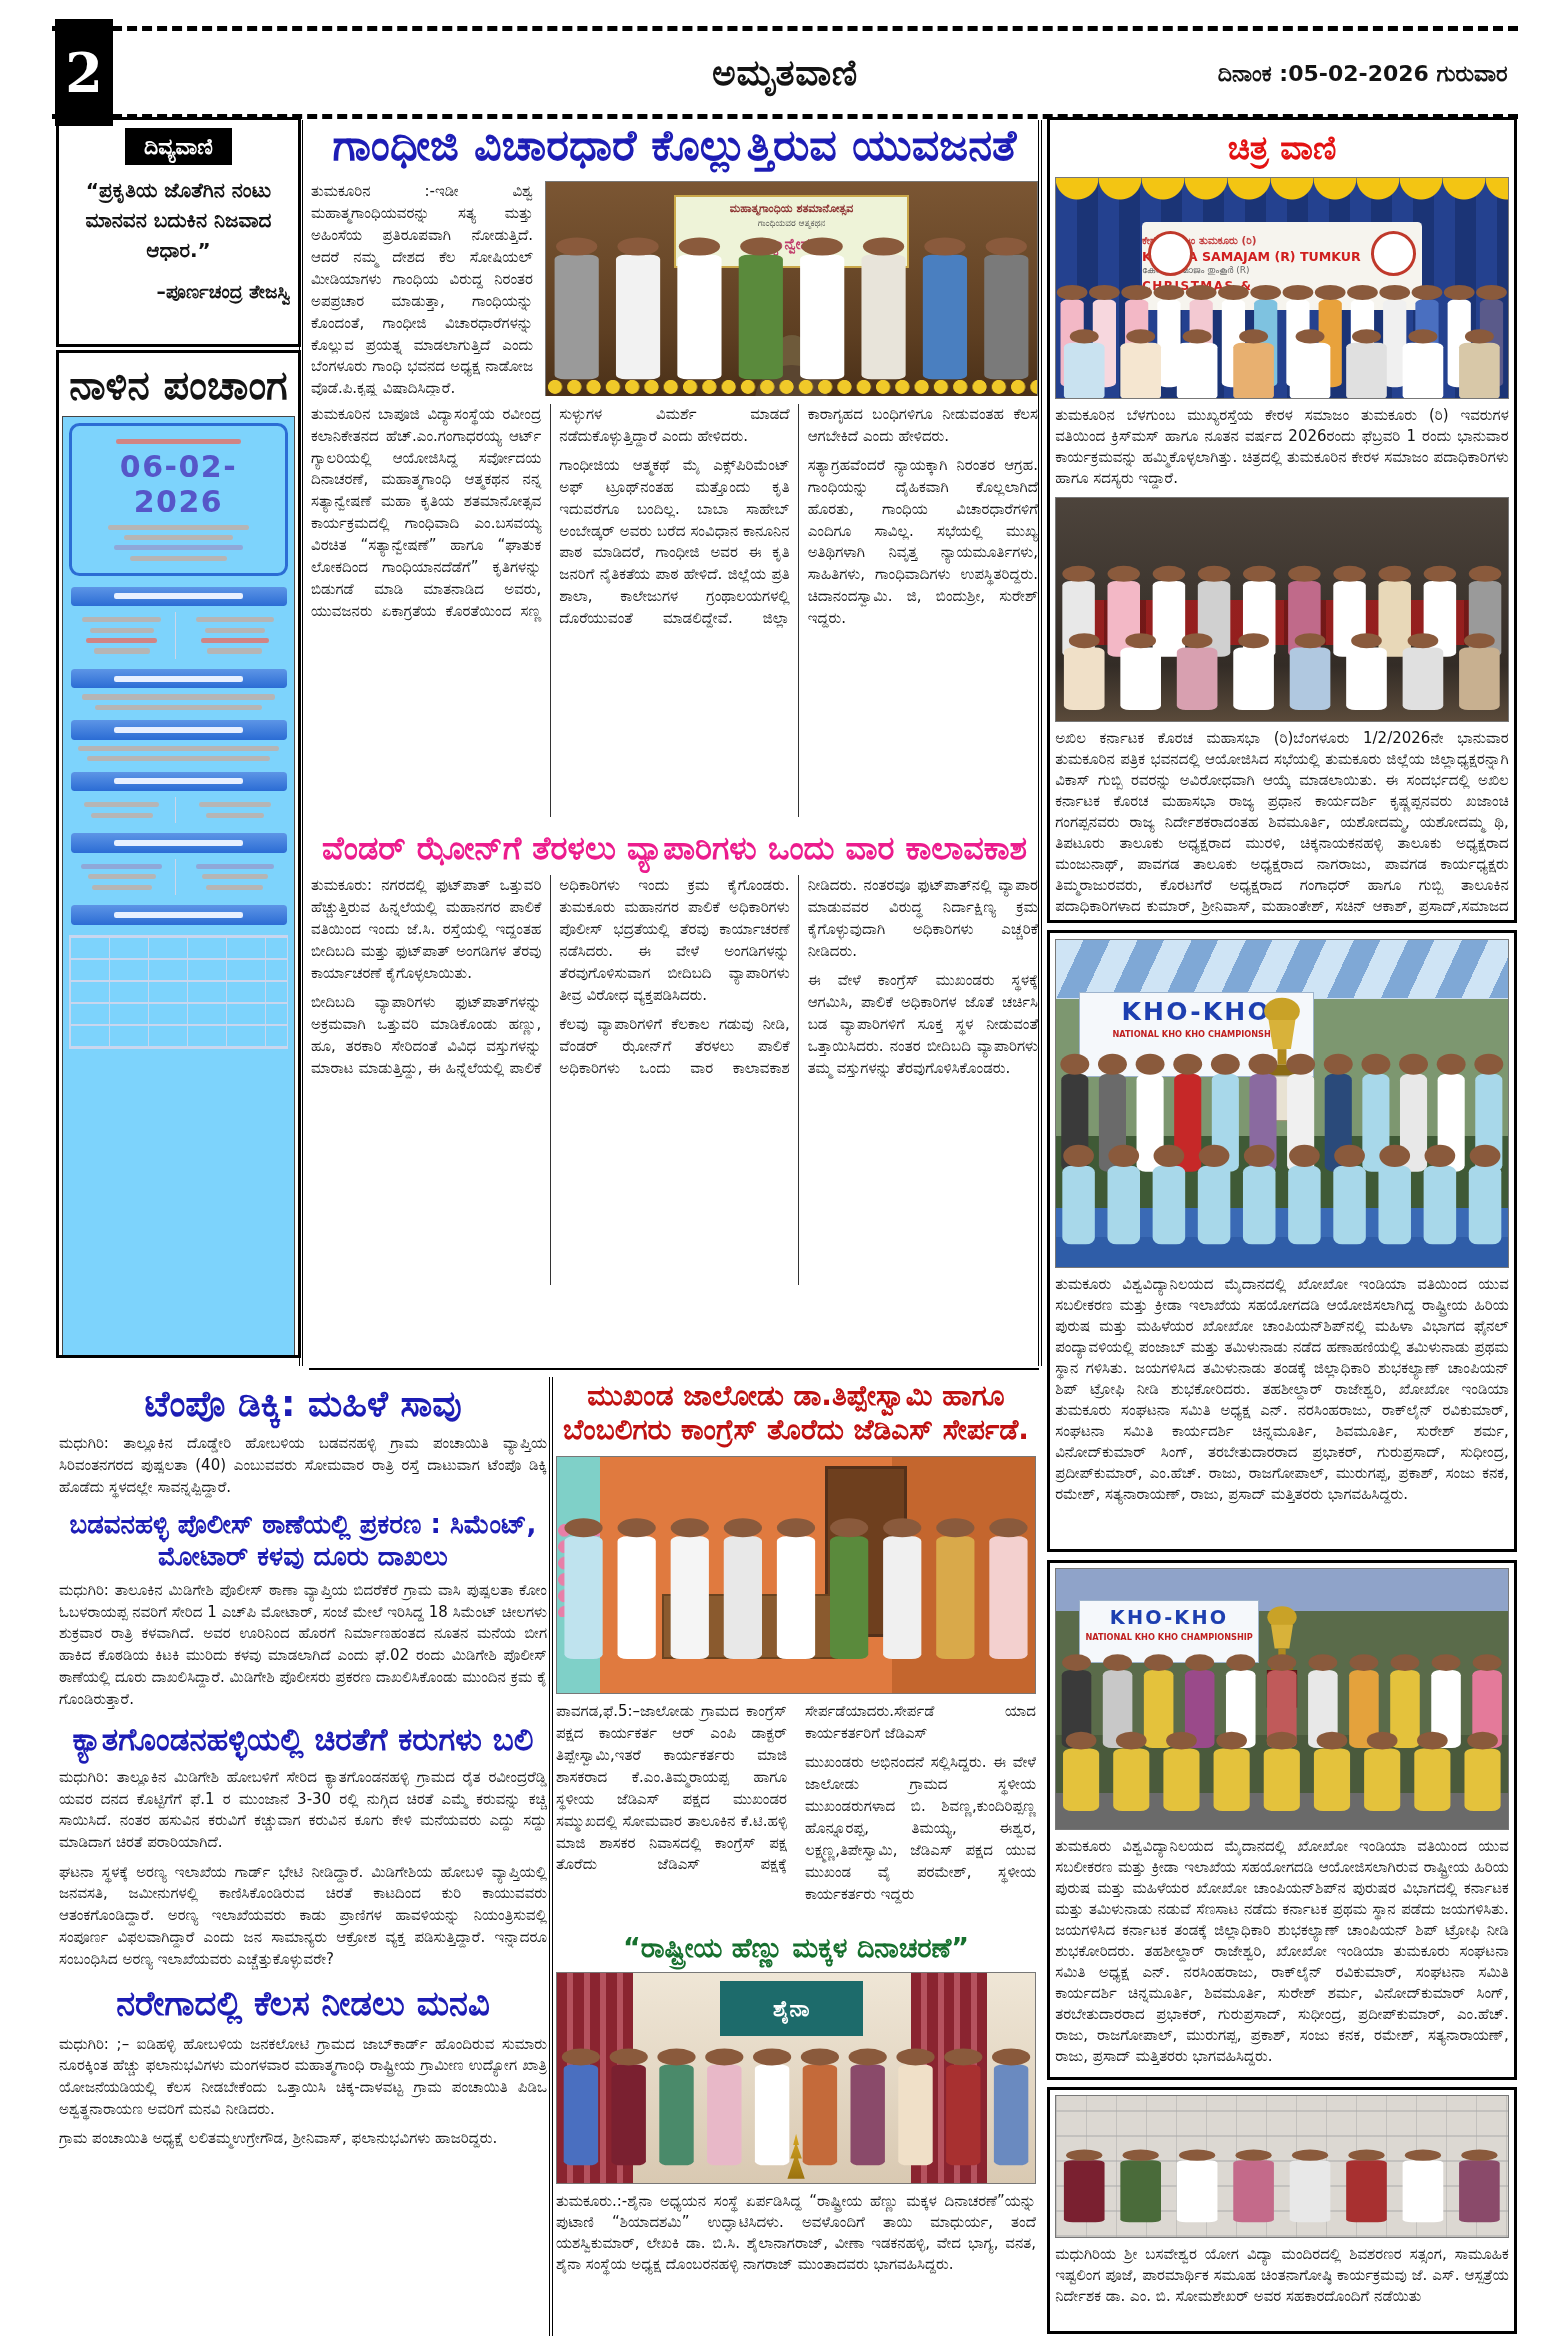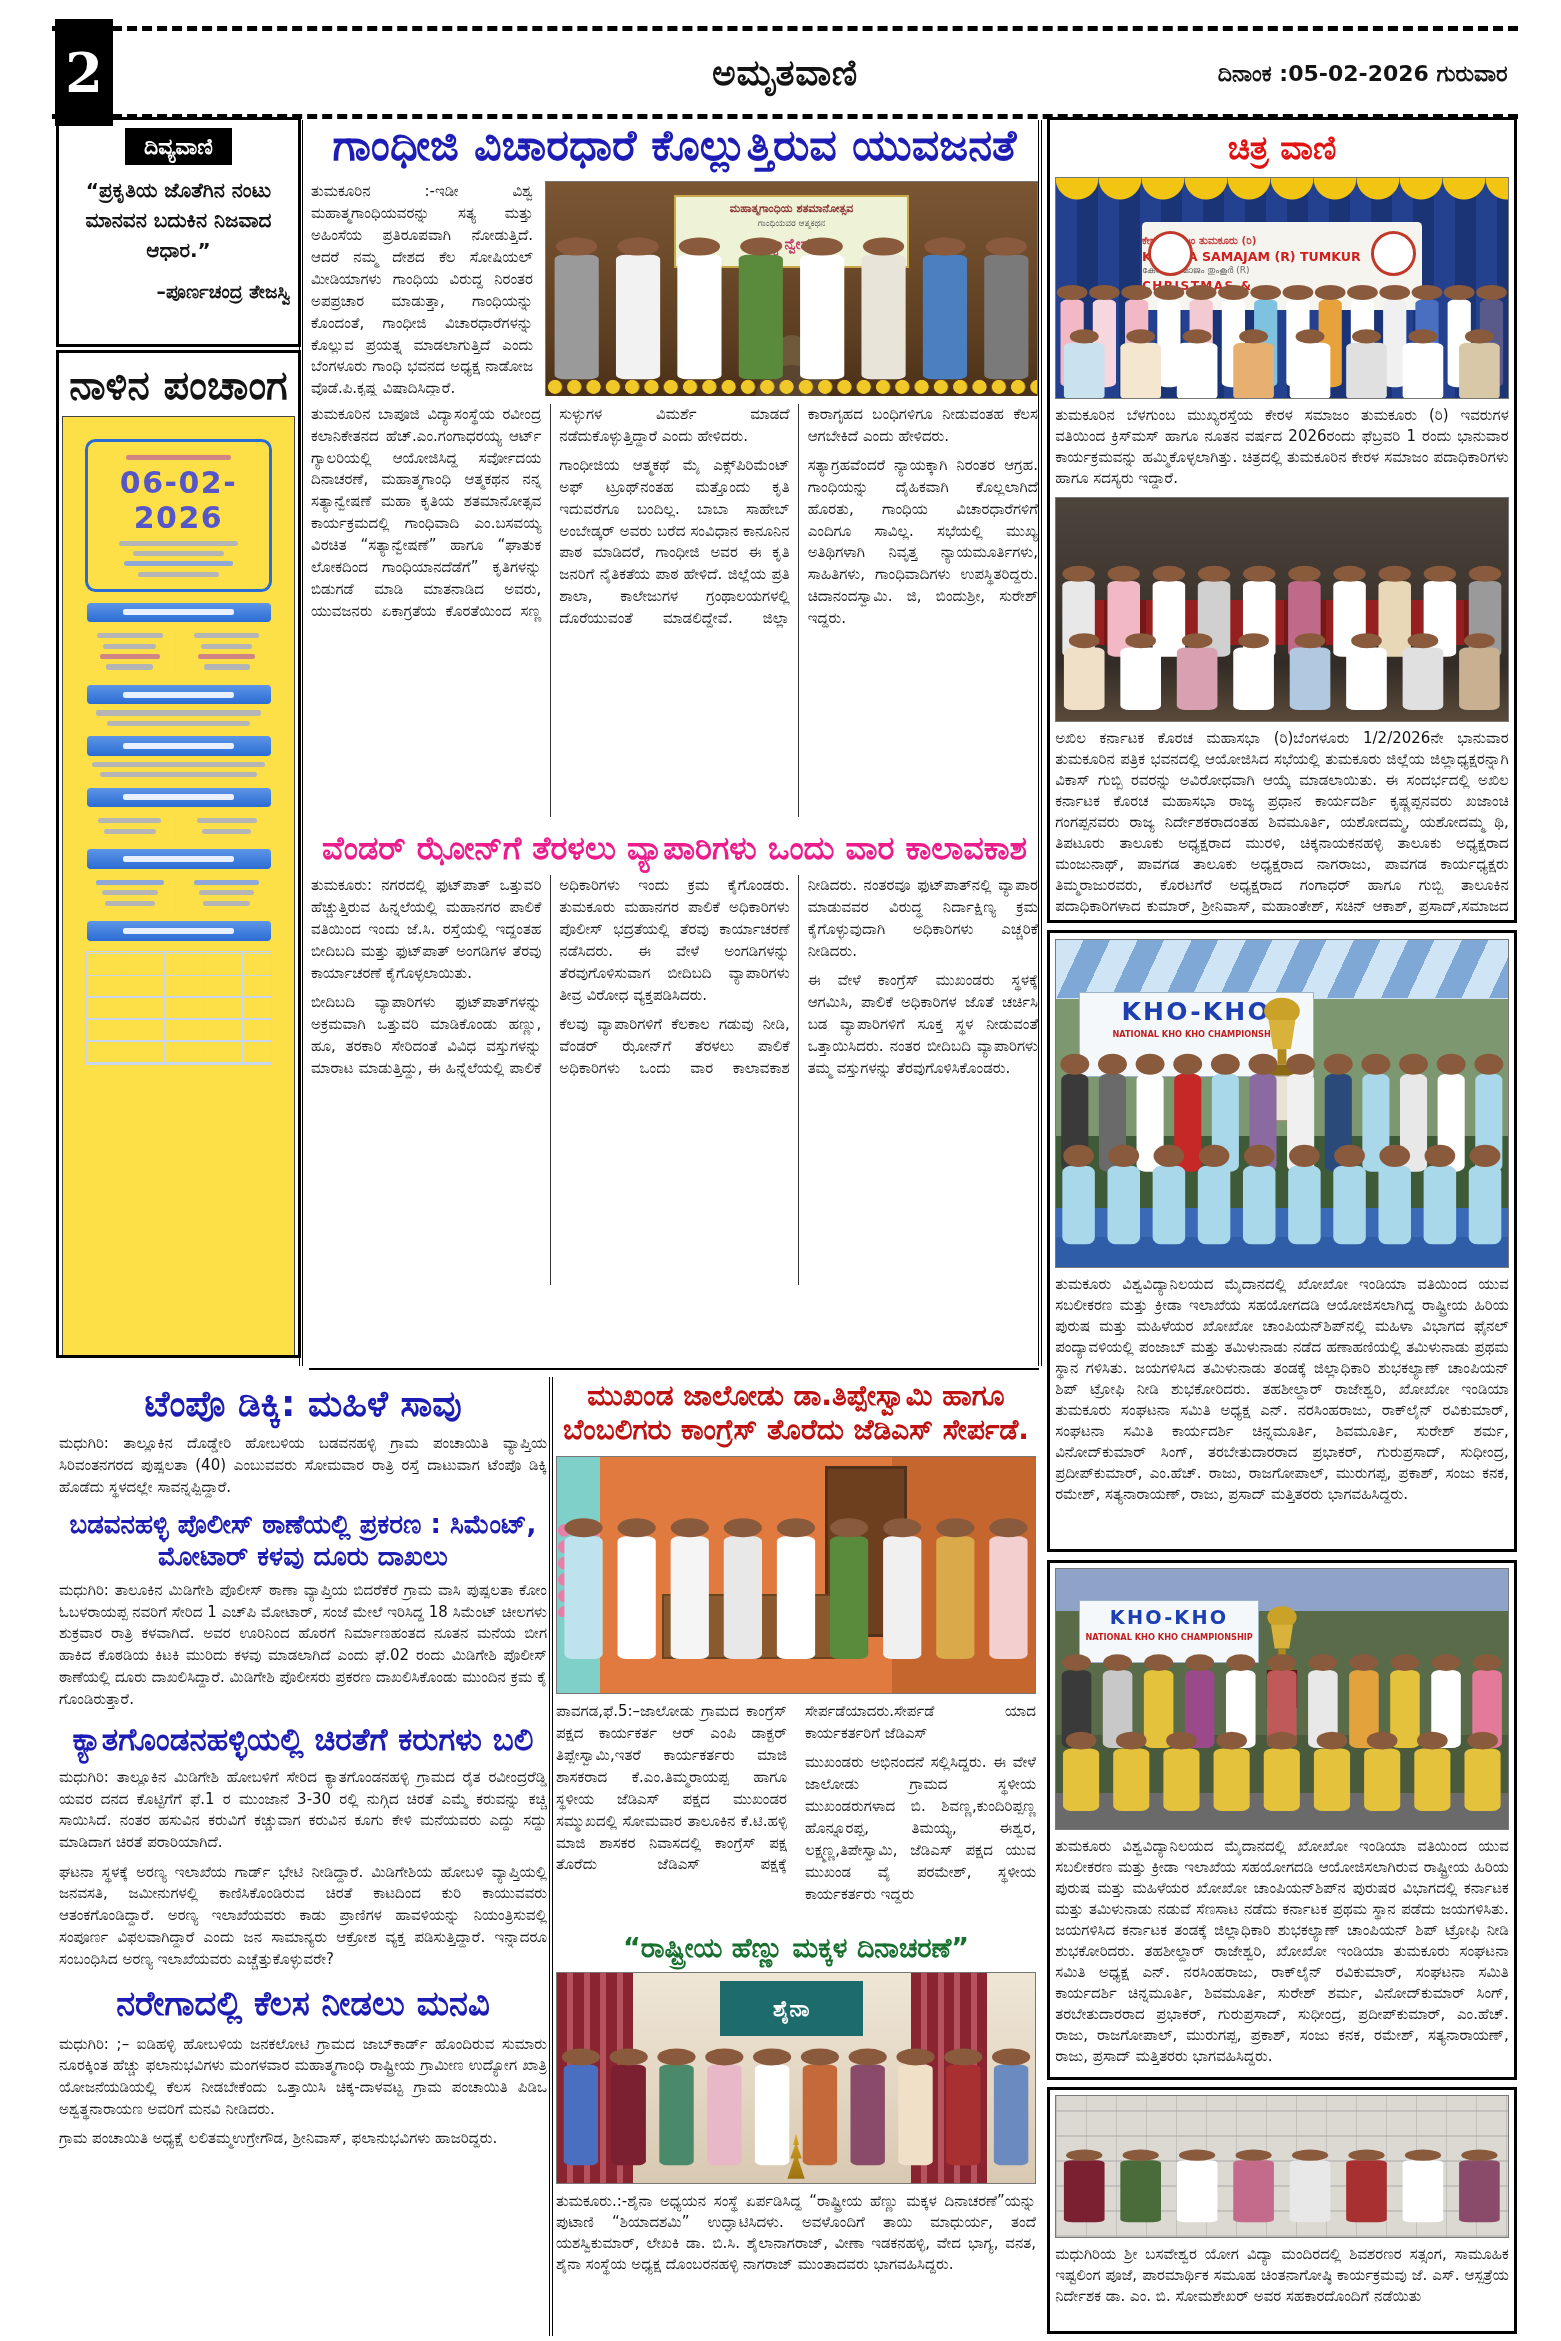--- a/index.html
+++ b/index.html
@@ -28,21 +28,21 @@
   .hl-green{color:#17702e;}
   .hl-chitra{color:#e31212;}
   
   .left-upper{position:absolute;left:56px;top:117px;width:245px;}
   .quote-box{border:3px solid #000;height:230px;padding:4.5px 7.4px;box-sizing:border-box;text-align:center;}
   .chip{display:inline-block;background:#000;color:#fff;font-size:22px;font-weight:bold;padding:6px 19.3px;margin:3px auto 10.4px;}
   .quote{font-size:20px;font-weight:bold;line-height:1.5;text-align:center;}
   .quote-author{font-size:18.6px;font-weight:bold;text-align:right;margin-top:16.4px;}
   .panchanga-box{border:3px solid #000;height:1008px;margin-top:3px;box-sizing:border-box;padding:3px;overflow:hidden;}
   .panchanga-title{font-size:40px;font-weight:bold;text-align:center;margin:6px 0 7.4px;}
-  .p-sheet{border:1.5px solid #444;height:1057px;padding:22px;box-sizing:border-box;overflow:hidden;background:#fde047;}
+  .p-sheet{border:1.5px solid #444;height:1057px;padding:6px;box-sizing:border-box;overflow:hidden;background:#7dd3fc;}
   .p-card{border:3px solid #2b6cd4;border-radius:10.4px;padding:7.4px 6px;text-align:center;}
   .p-date{font-size:30px;font-weight:bold;color:#5656c8;filter:blur(0.6px);letter-spacing:1.5px;margin:4.5px 0;}
   .p-line{height:5.2px;background:#b5b5b5;border-radius:2.2px;margin:5.2px auto;filter:blur(0.3px);}
   .p-line.red{background:#d08484;}
   .p-line.blue{background:#8fa8d8;}
   .p-bar{height:19.3px;border-radius:3.7px;background:linear-gradient(#5d95e6,#2b6cd4);margin:10.4px 1.5px 6px;
          display:flex;align-items:center;justify-content:center;}
   .p-bar span{display:block;width:60%;height:6px;background:#e8f0ff;border-radius:2.2px;filter:blur(0.4px);}
   .p-two{display:grid;grid-template-columns:1fr 1fr;gap:6px;}
   .p-two>div{border-right:0.7px solid #ccd6ea;padding:0 4.5px;}

